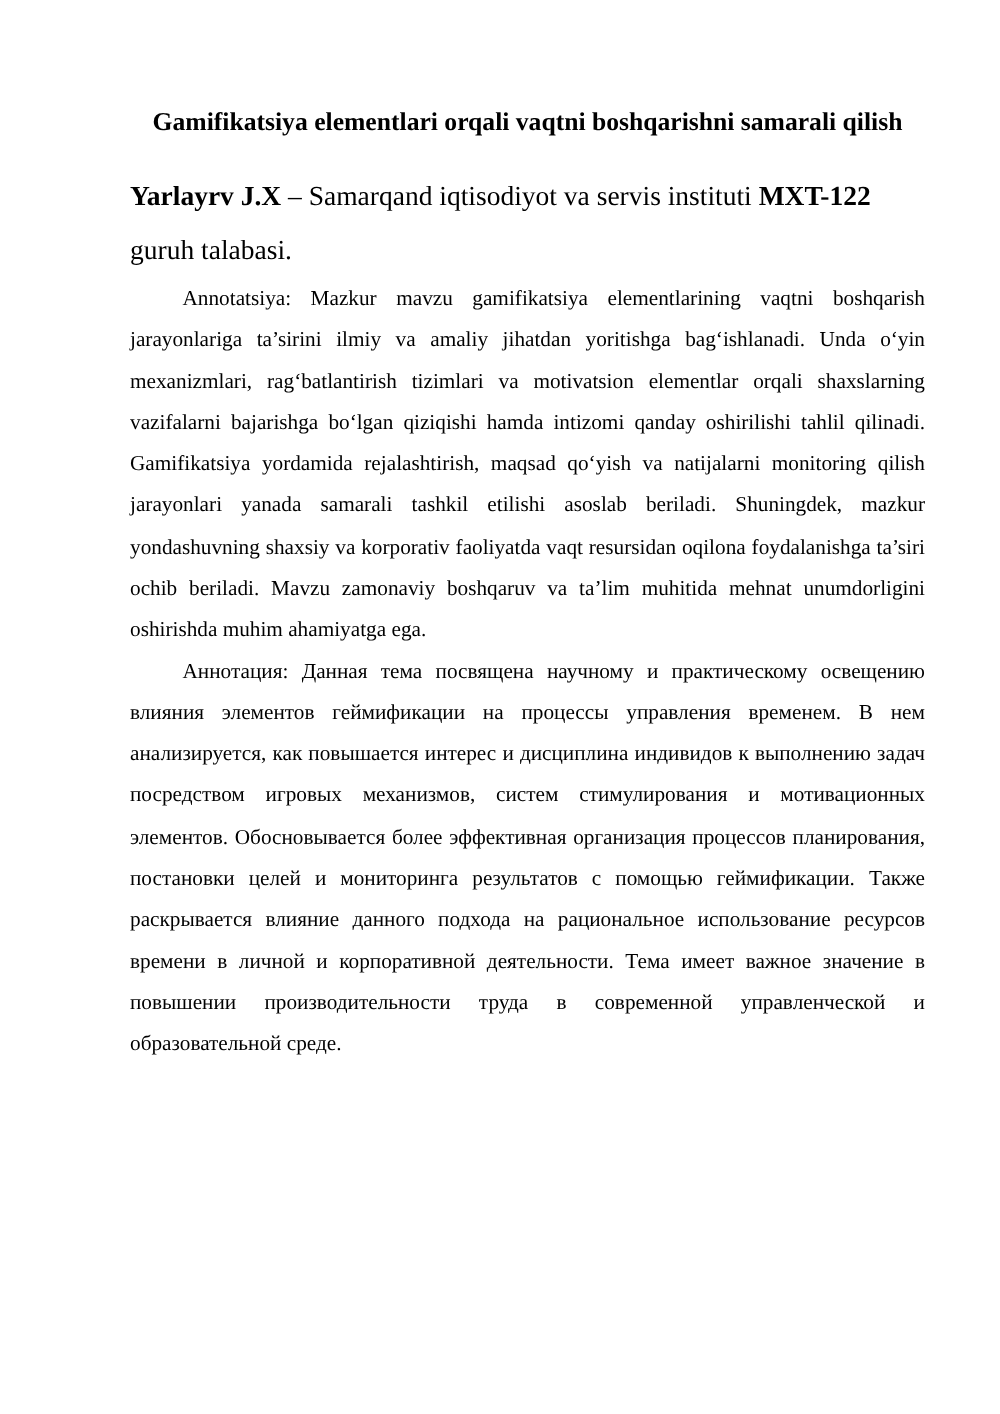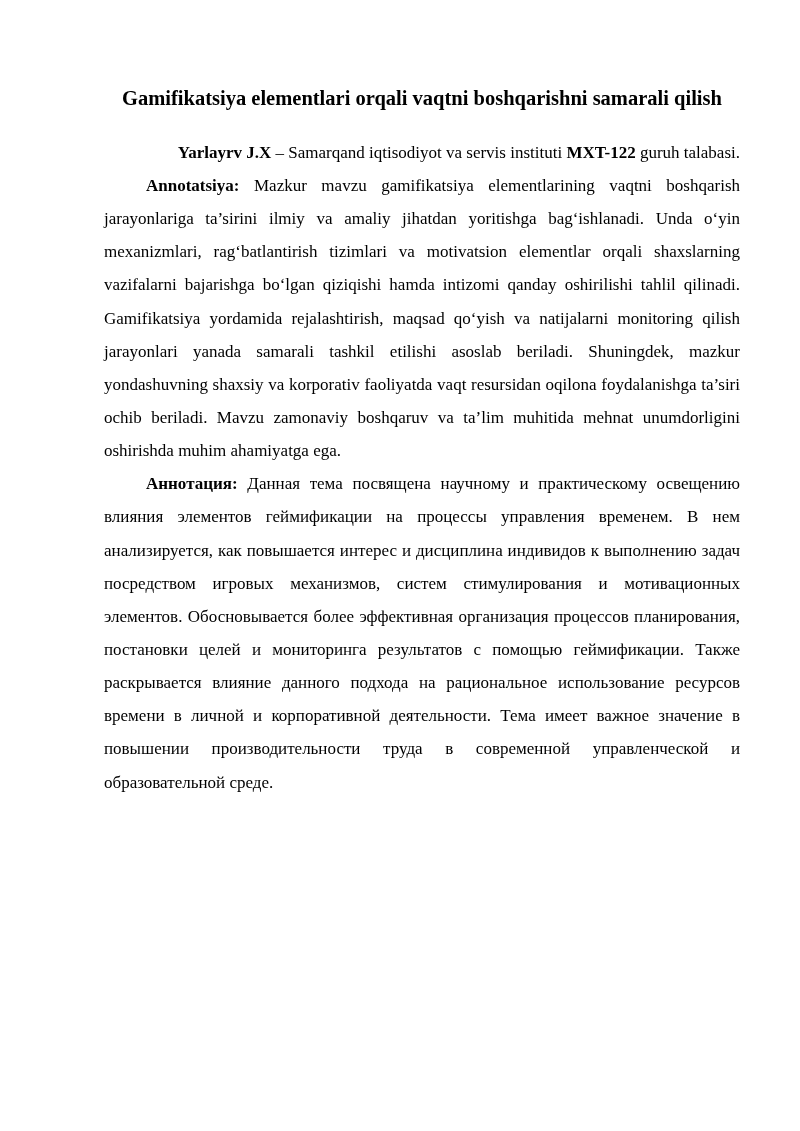--- a/index.html
+++ b/index.html
@@ -23,41 +23,41 @@
   }
   .doc-title {
     font-size: 20.5px;
     font-weight: bold;
     text-align: center;
     line-height: 1.85;
     margin: 18px 0 0 0;
     padding: 0 4px;
   }
   .author-block {
-    text-align: right;
-    font-size: 17px;
+    text-align: left;
+    font-size: 22px;
     line-height: 1.95;
     margin-top: 18px;
   }
   .author-name {
     font-weight: bold;
   }
   .group-code {
     font-weight: bold;
   }
   p.body-par {
     font-size: 17px;
     line-height: 1.95;
     text-align: justify;
     text-justify: inter-word;
     margin: 0;
     text-indent: 42px;
   }
   .lead {
-    font-weight: bold;
+    font-weight: normal;
     margin-top: 28px;
   }
 </style>
 </head>
 <body>
 
 <div class="page">
 
   <h1 class="doc-title">Gamifikatsiya elementlari orqali vaqtni boshqarishni samarali qilish</h1>
 

